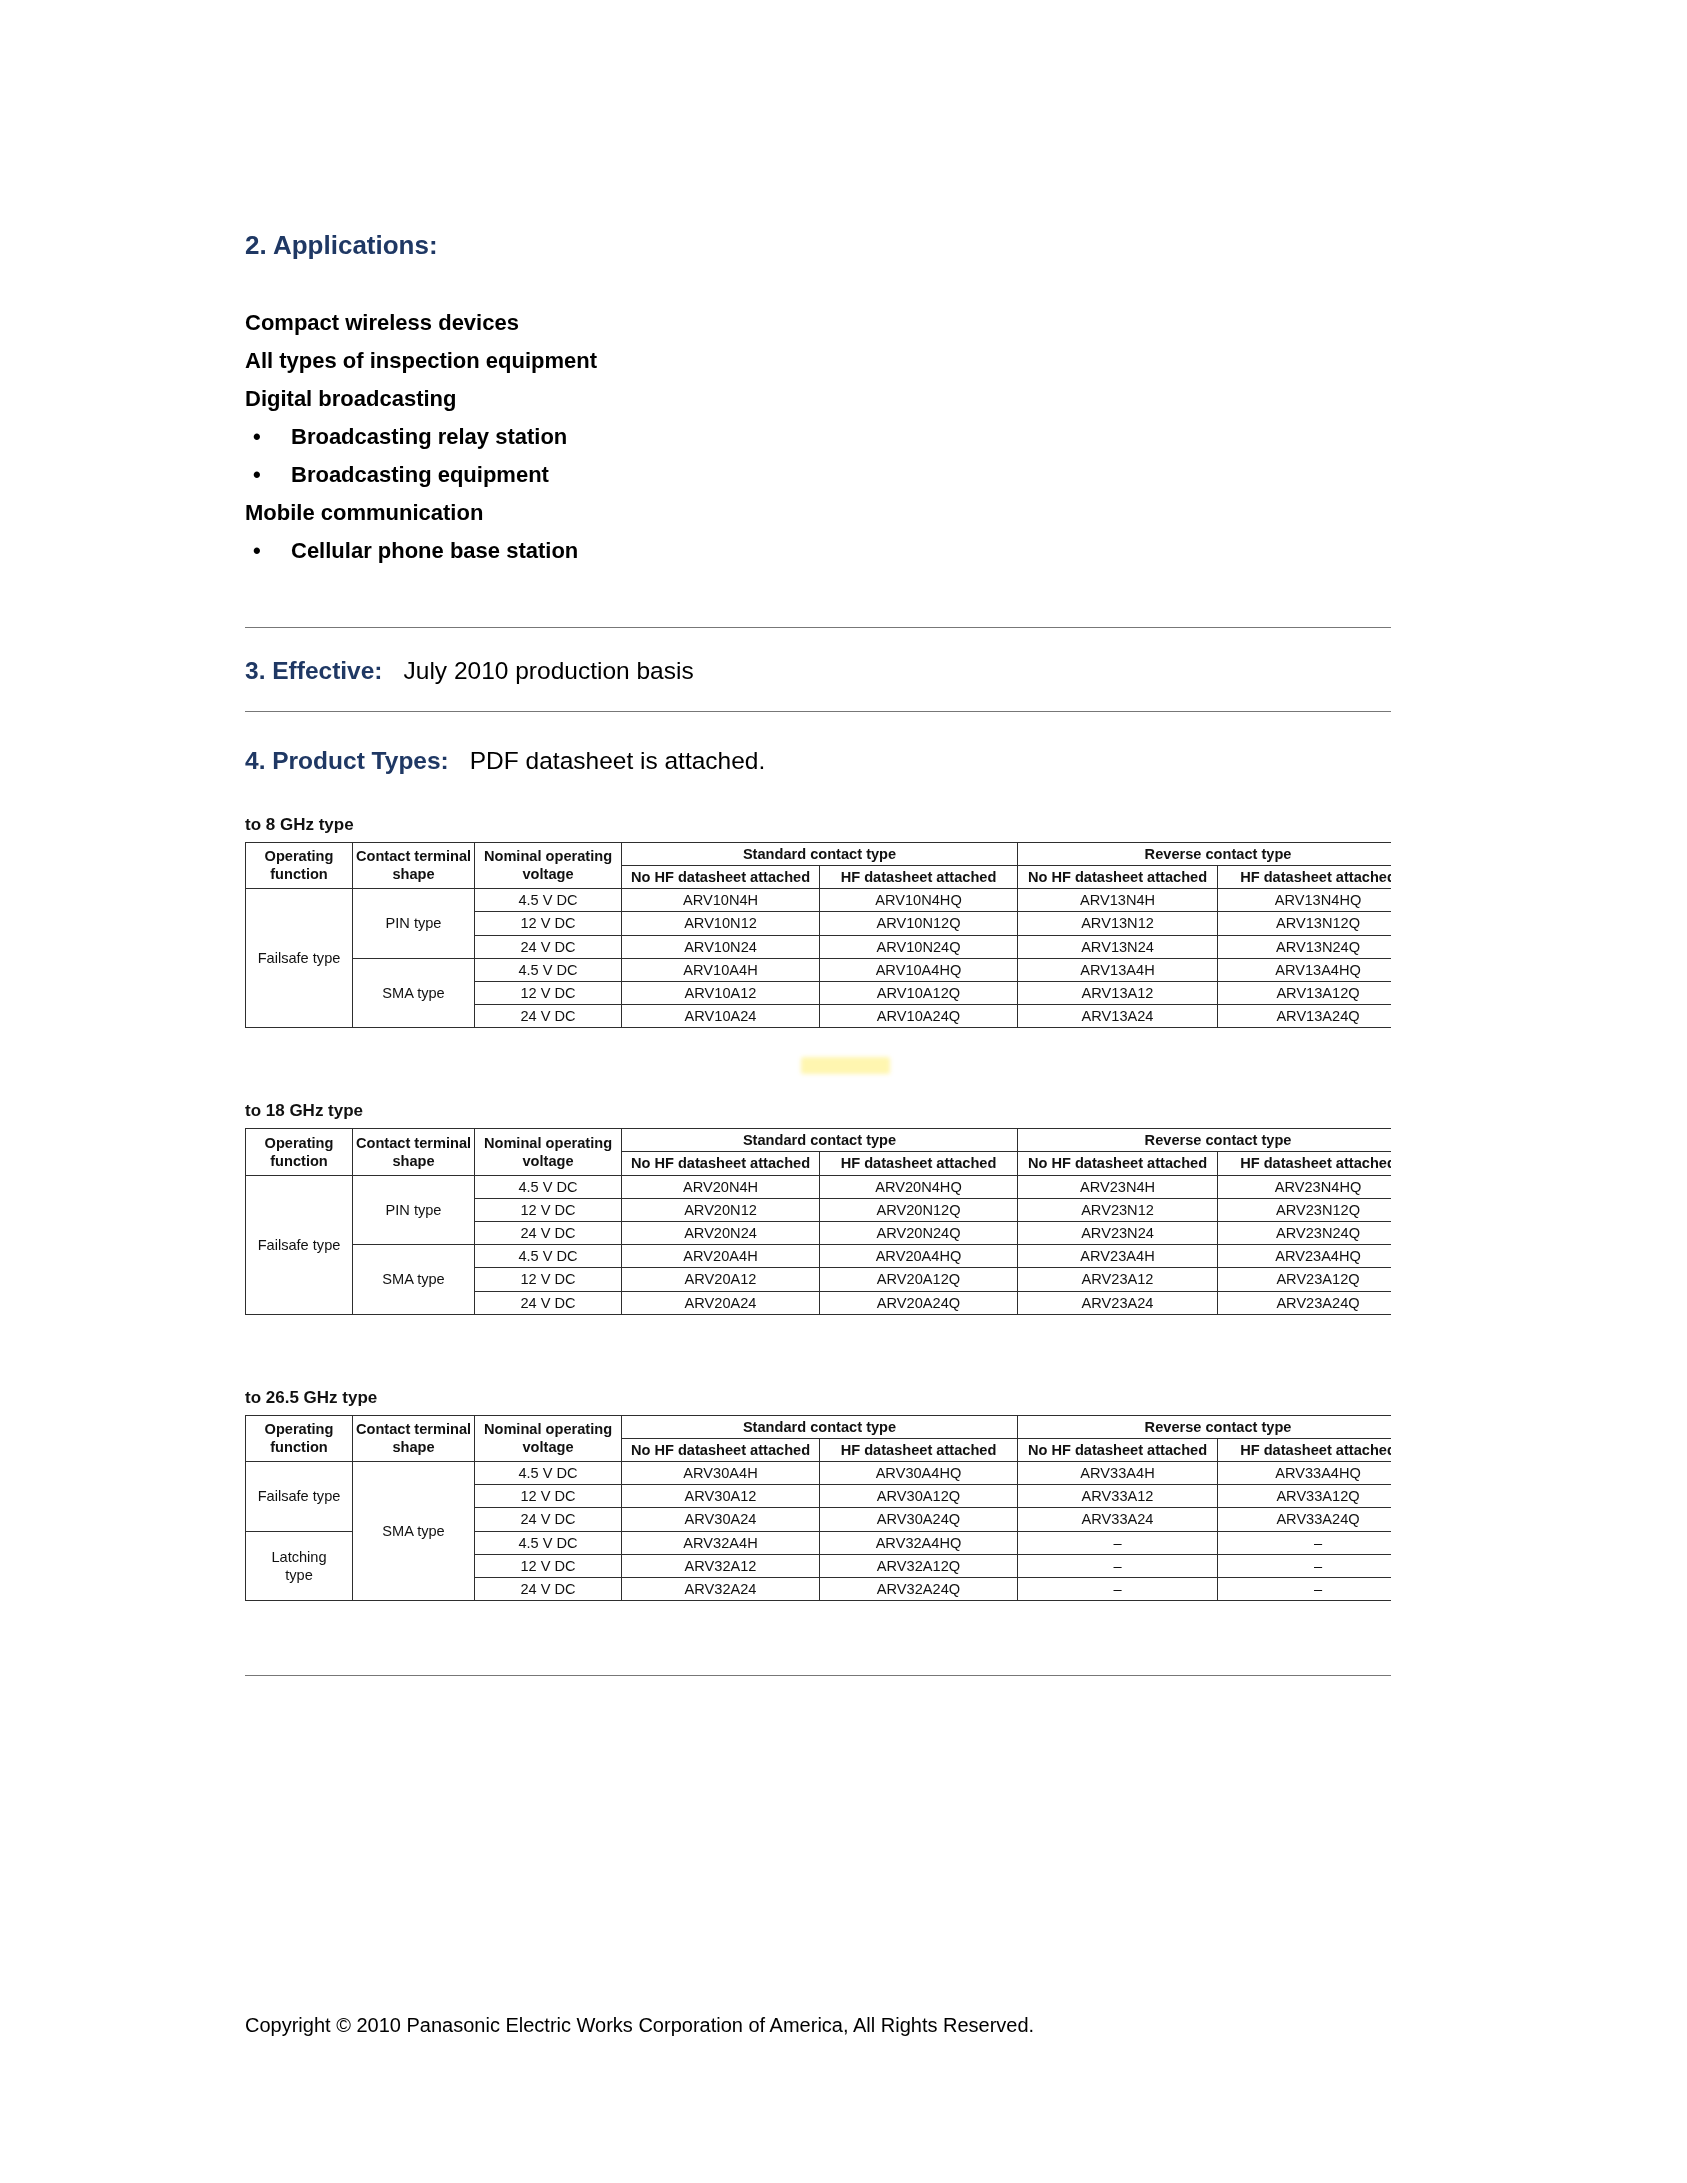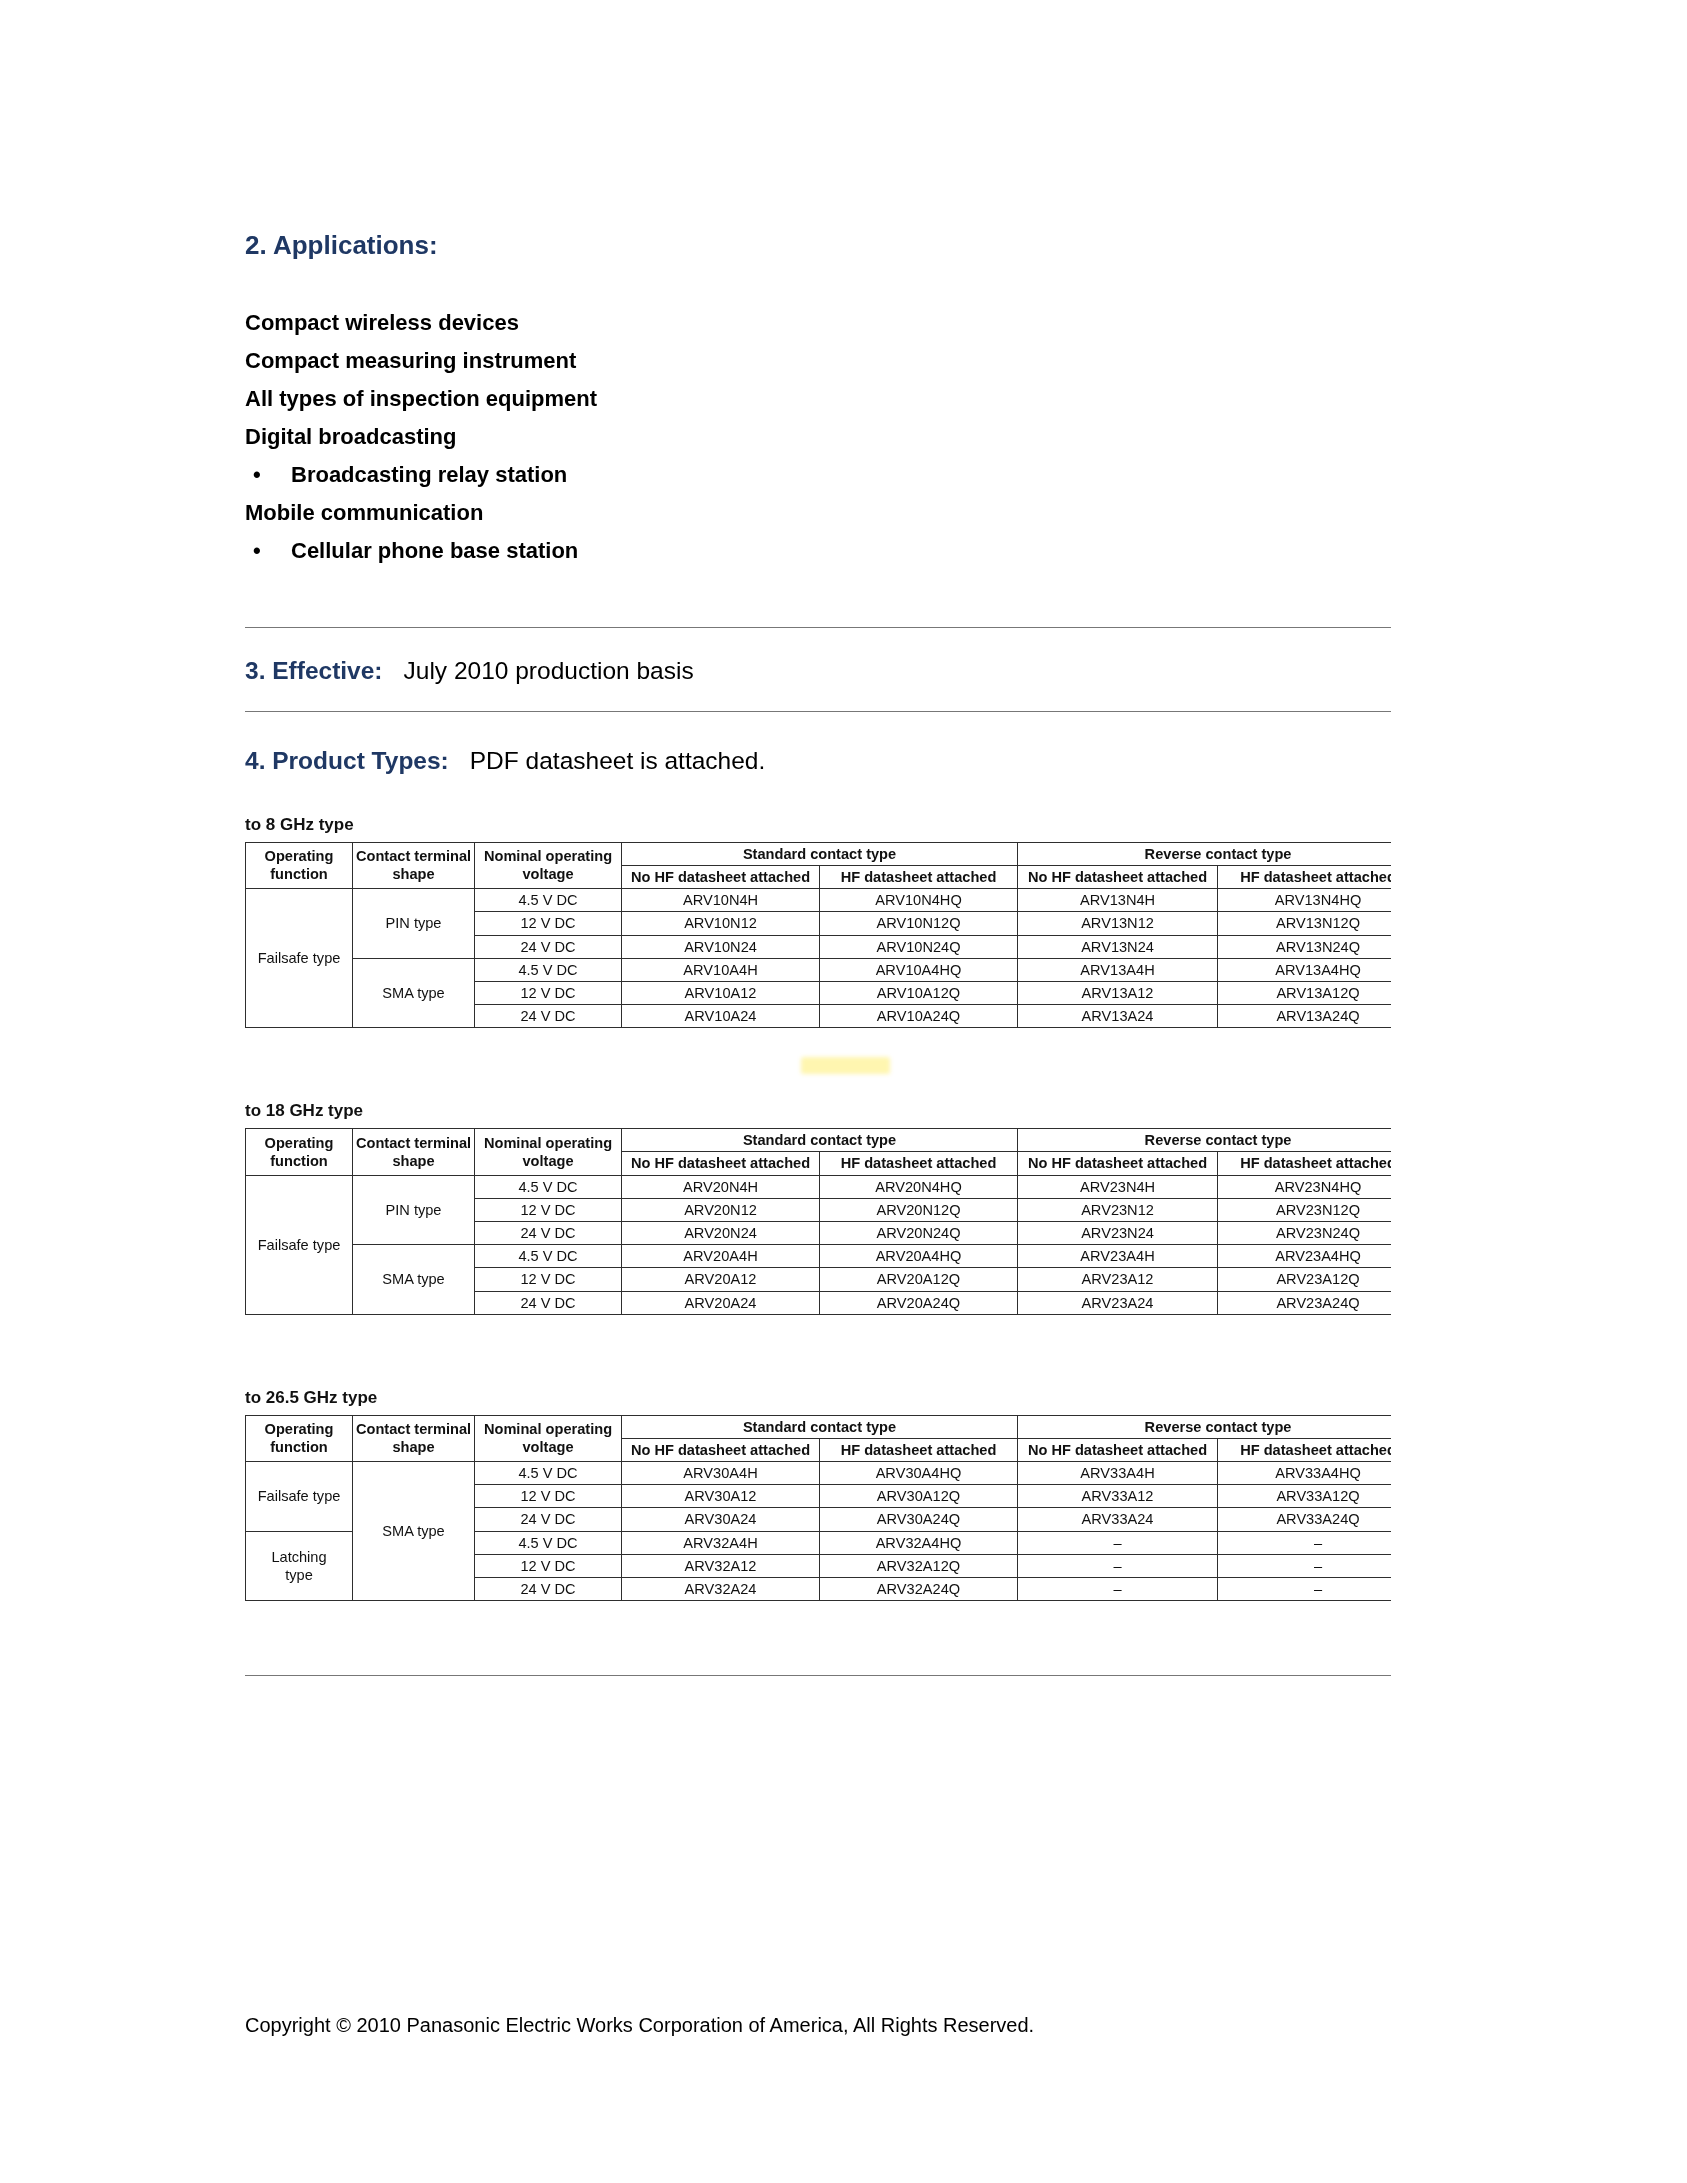--- a/index.html
+++ b/index.html
@@ -100,24 +100,24 @@
 </head>
 <body>
 
 <div class="page">
   <div class="content">
 
     <div class="section-heading">2. Applications:</div>
 
     <div class="app-list">
       <div class="app-item bold">Compact wireless devices</div>
-      <div class="app-item bold">Compact measuring instrument</div>
       <div class="app-item bold">All types of inspection equipment</div>
       <div class="app-item bold">Digital broadcasting</div>
       <div class="app-item bullet"><span class="dot">•</span><span>Broadcasting relay station</span></div>
+      <div class="app-item bullet"><span class="dot">•</span><span>Broadcasting equipment</span></div>
       <div class="app-item bold">Mobile communication</div>
       <div class="app-item bullet"><span class="dot">•</span><span>Cellular phone base station</span></div>
     </div>
 
     <div class="rule r1"></div>
 
     <div class="h-line">
       <span class="h-label">3. Effective:</span><span class="h-value">July 2010 production basis</span>
     </div>
 

